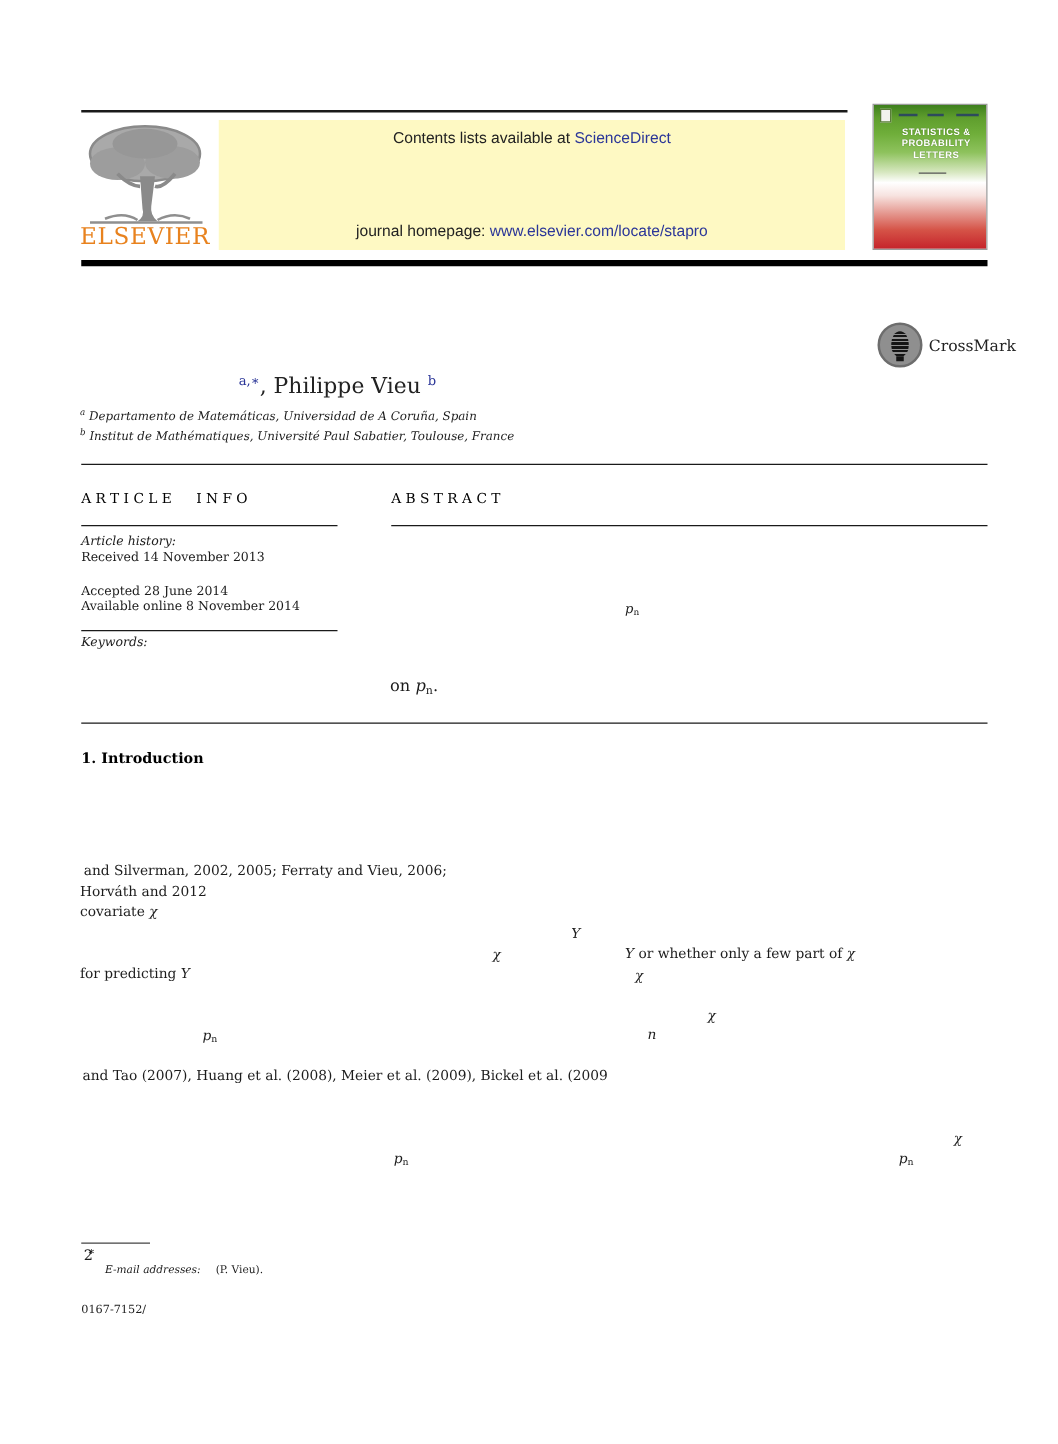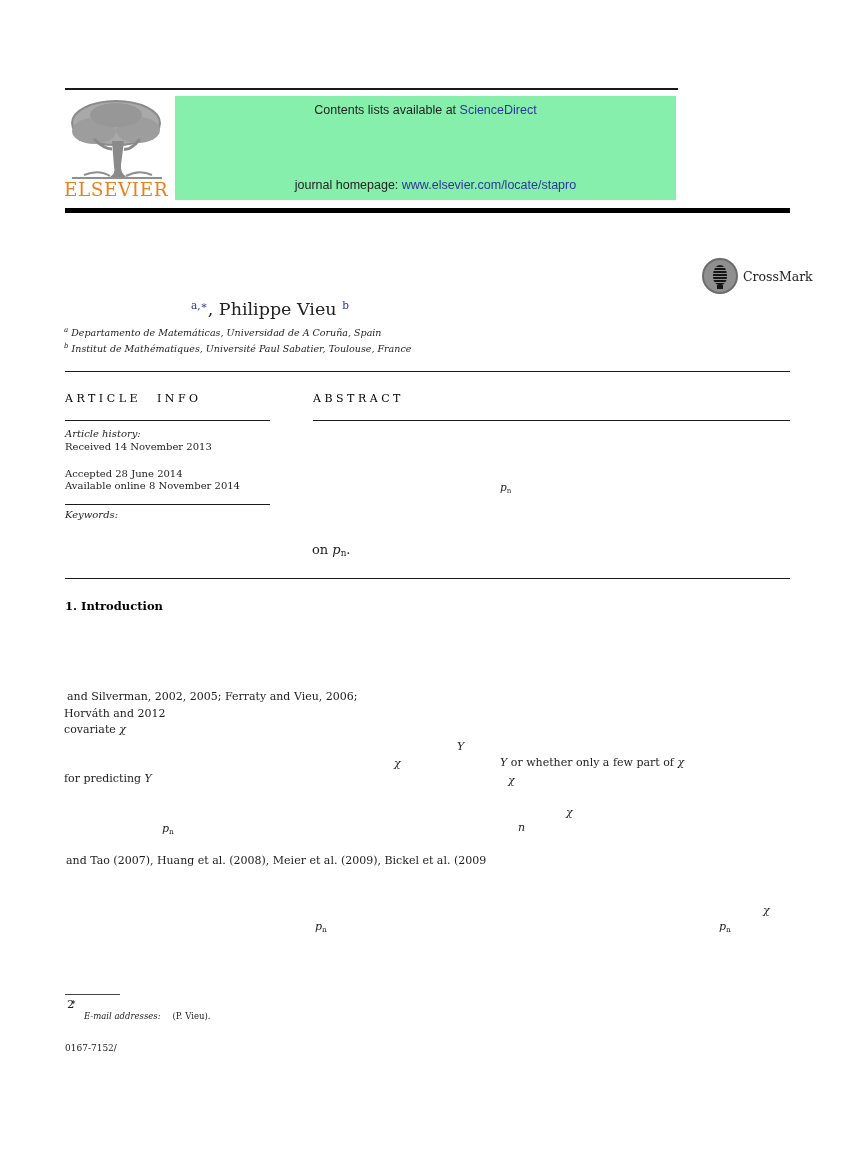--- a/index.html
+++ b/index.html
@@ -12,21 +12,21 @@
   .sans { font-family:"Liberation Sans", sans-serif; }
   .it { font-style:italic; }
   .blue { color:var(--link-blue,#2b3698); }
   .rule { background:#1a1a1a; height:1px; }
   .frag { font-size:11px; white-space:nowrap; color:#1c1c1c;margin-top:44px; }
   .frag i { font-family:"DejaVu Serif", serif; }
   sub { font-size:68%; vertical-align:-0.25em; }
   sup { font-size:62%; vertical-align:0.55em; }
 
   
-  .header-box { background:#86efac; }
+  .header-box { background:#fef9c3; }
   .contents-line { width:100%; text-align:center; font-size:12.5px; color:#222; }
   .homepage-line { width:100%; text-align:center; font-size:12.5px; color:#222; }
   .header-box a, .link { color:var(--link-blue,#2b3698); text-decoration:none; cursor:pointer; }
 
   .elsevier-word { color:var(--elsevier-orange,#e8821e); font-size:18.5px; letter-spacing:0.5px; }
 
   
   .cover {
     border:1px solid #9b9b9b; overflow:hidden;
     background:linear-gradient(180deg,
@@ -87,25 +87,37 @@
       <path d="M20 78 Q35 72 46 79 M62 79 Q75 72 88 78" stroke="#8f8f8f" stroke-width="2" fill="none"></path>
       <rect x="8" y="80" width="90" height="2" fill="#8f8f8f"></rect>
     </svg>
     <div class="elsevier-word" style="position:absolute; left:0; bottom:0;">ELSEVIER</div>
   </div>
 
   <div class="abs header-box" style="left:175px; top:96px; width:501px; height:104px;">
     <div class="abs sans contents-line" style="top:7px; left:0;">
       <span>Contents lists available at </span><span class="link">ScienceDirect</span>
     </div>
-    <div class="abs sans homepage-line" style="bottom:8px; left:0;margin-left:10px;">
+    <div class="abs sans homepage-line" style="bottom:8px; left:0;">
       <span>journal homepage: </span><span class="link">www.elsevier.com/locate/stapro</span>
     </div>
   </div>
 
+  <div class="abs cover" style="left:698px; top:83px; width:92px; height:117px;">
+    <div class="cover-minilogo"></div>
+    <div class="cover-dash" style="left:20px; width:15px;"></div>
+    <div class="cover-dash" style="left:43px; width:13px;"></div>
+    <div class="cover-dash" style="left:66px; width:18px;"></div>
+    <div class="cover-title">
+      <div>STATISTICS &amp;</div>
+      <div>PROBABILITY</div>
+      <div>LETTERS</div>
+    </div>
+    <div class="cover-divider"></div>
+  </div>
 
   <div class="abs" style="left:65px; top:208px; width:725px; height:5px; background:#000;"></div>
 
   <div class="abs" style="left:702px; top:258px; width:100px; height:40px;">
     <div class="cm-circle">
       <div class="cm-core"></div>
       <div class="cm-tab"></div>
     </div>
     <div class="abs cm-label" style="left:41px; top:11px;">CrossMark</div>
   </div>

